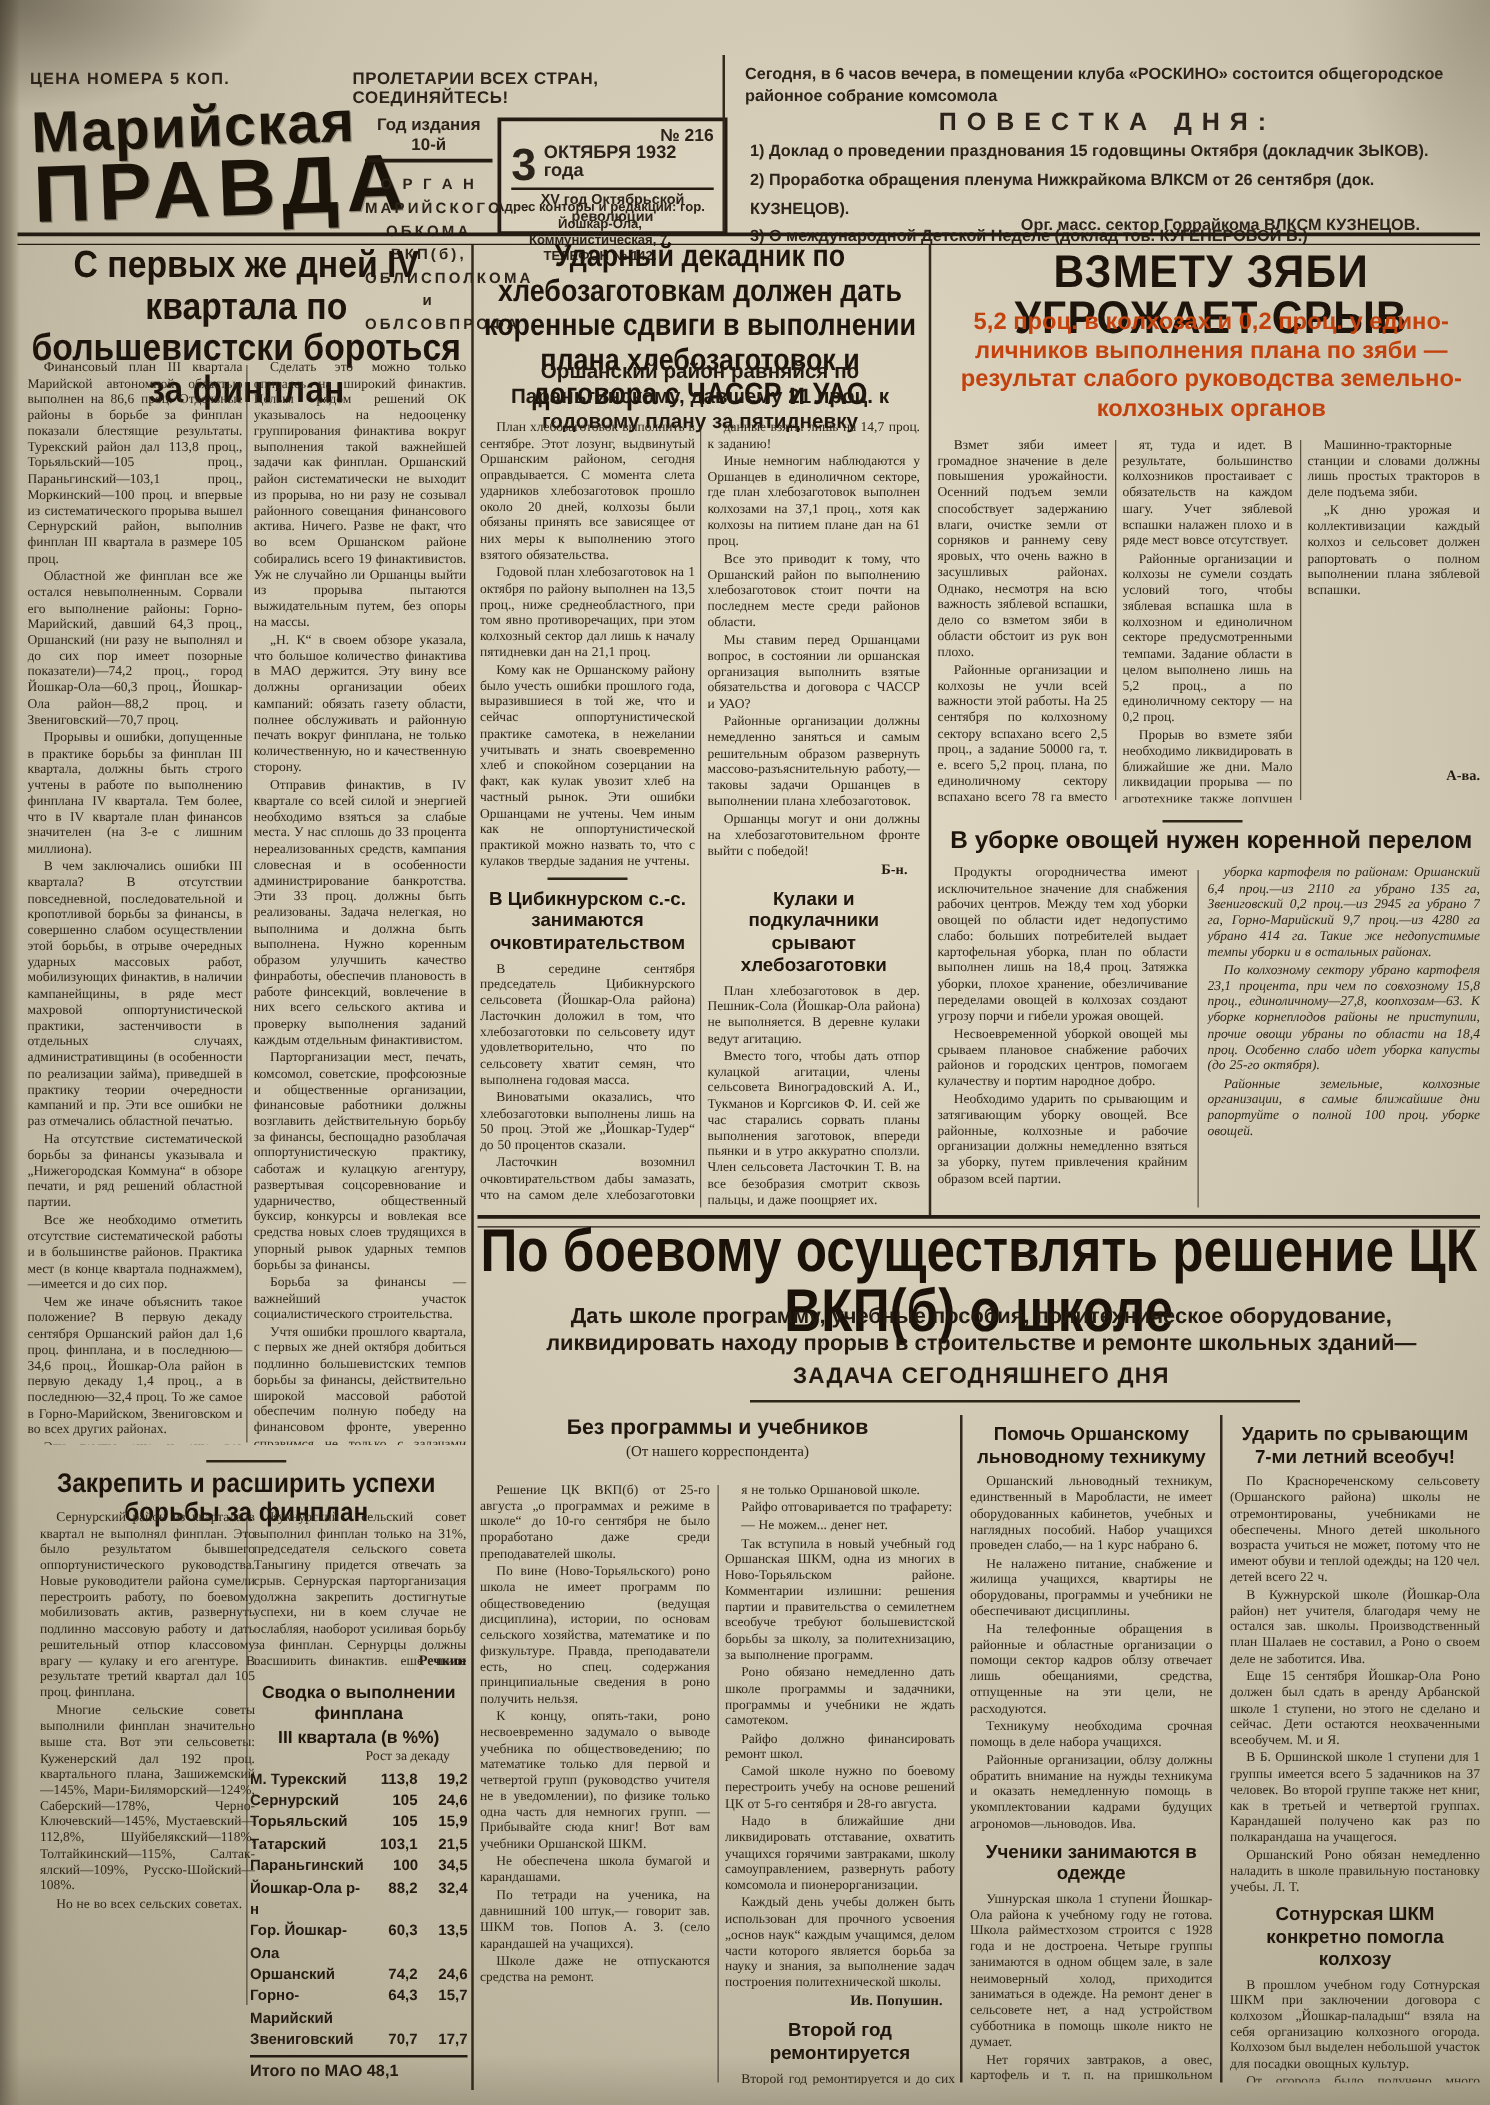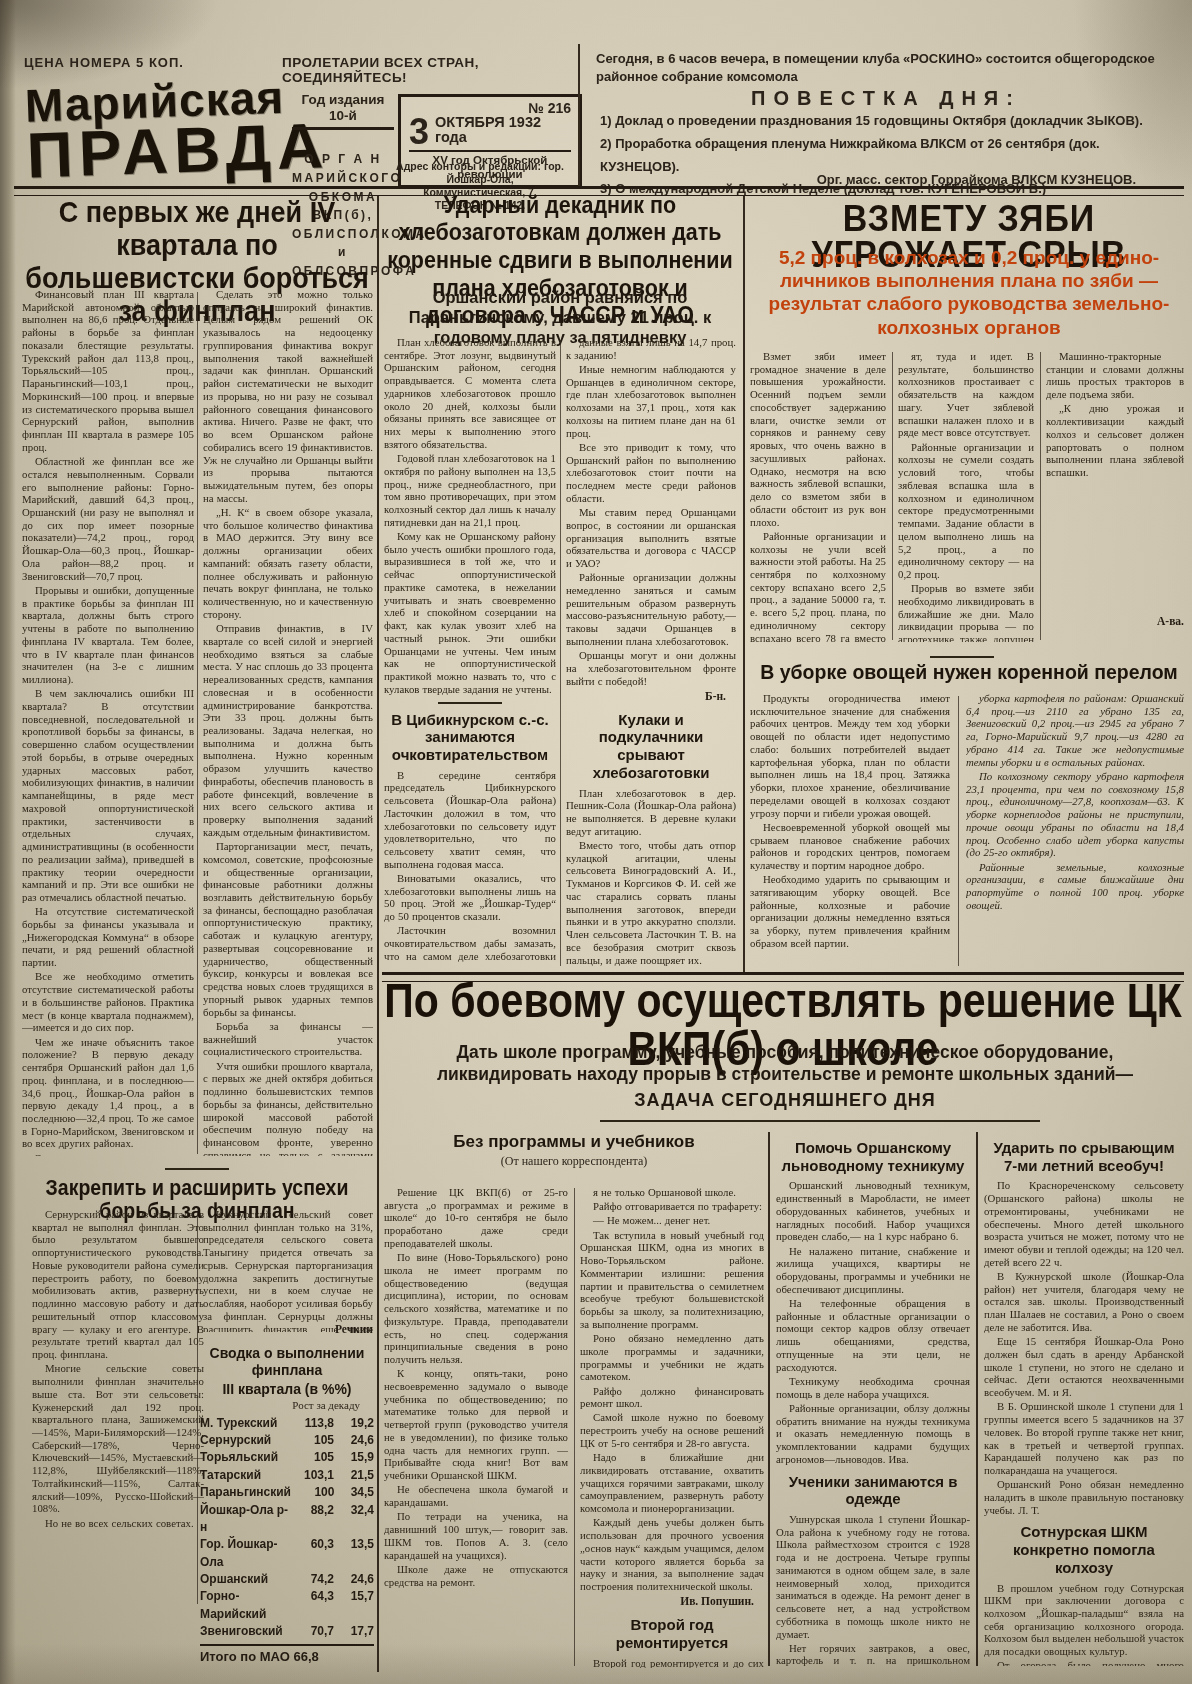--- a/index.html
+++ b/index.html
@@ -87,21 +87,21 @@
 <div class="abs price" style="left:24px;top:56px;width:250px;">ЦЕНА НОМЕРА 5 КОП.</div>
 <div class="abs slogan" style="left:282px;top:56px;width:275px;">ПРОЛЕТАРИИ ВСЕХ СТРАН, СОЕДИНЯЙТЕСЬ!</div>
 
 <div class="abs logo" style="left:26px;top:82px;width:270px;">
   <div class="logo-l1">Марийская</div>
   <div class="logo-l2">ПРАВДА</div>
 </div>
 
 <div class="abs" style="left:292px;top:92px;width:102px;">
   <div class="edition">Год издания 10-й</div>
-  <div class="organ-lines" style="margin-top:20px;">
+  <div class="organ-lines" style="margin-top:8px;">
       <div>О Р Г А Н</div>
       <div>МАРИЙСКОГО</div>
       <div>ОБКОМА ВКП(б),</div>
       <div>ОБЛИСПОЛКОМА и</div>
       <div>ОБЛСОВПРОФА</div>
     </div>
 </div>
 
 <div class="abs datebox" style="left:398px;top:94px;width:162px;">
   <div class="issue">№ 216</div>
@@ -214,21 +214,21 @@
         <span class="tc0">Горно-Марийский</span>
         <span class="tc1">64,3</span>
         <span class="tc2">15,7</span>
       </div>
       <div class="trow">
         <span class="tc0">Звениговский</span>
         <span class="tc1">70,7</span>
         <span class="tc2">17,7</span>
       </div>
     </div>
-  <div class="tbl-total">Итого по МАО  66,8</div>
+  <div class="tbl-total">Итого по МАО  48,1</div>
 </div>
 
 <div class="abs hl-dekadnik" style="left:384px;top:200px;width:352px;">Ударный декадник по хлебозаготовкам должен дать коренные сдвиги в выполнении плана хлебозаготовок и договора с ЧАССР и УАО</div>
 <div class="abs sub-dekadnik" style="left:384px;top:288px;width:352px;">Оршанский район равняйся по Параньгинскому, давшему 21 проц. к годовому плану за пятидневку</div>
 
 <div class="abs vrule-thin" style="left:560px;top:340px;height:626px;"></div>
 
 <div class="abs col" style="left:384px;top:336px;width:172px;height:630px;">
   <div>
       <p class="para">План хлебозаготовок выполнить в сентябре. Этот лозунг, выдвинутый Оршанским районом, сегодня оправдывается. С момента слета ударников хлебозаготовок прошло около 20 дней, колхозы были обязаны принять все зависящее от них меры к выполнению этого взятого обязательства.</p>

